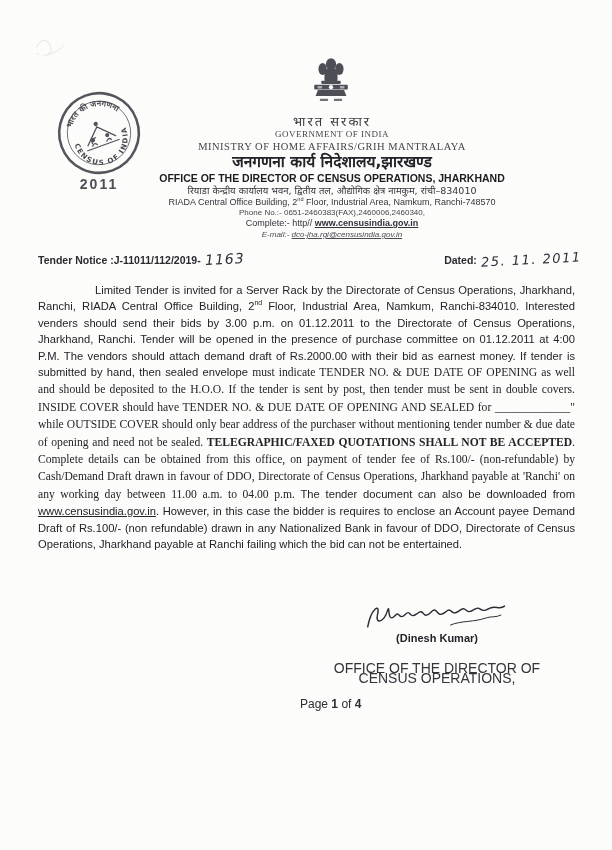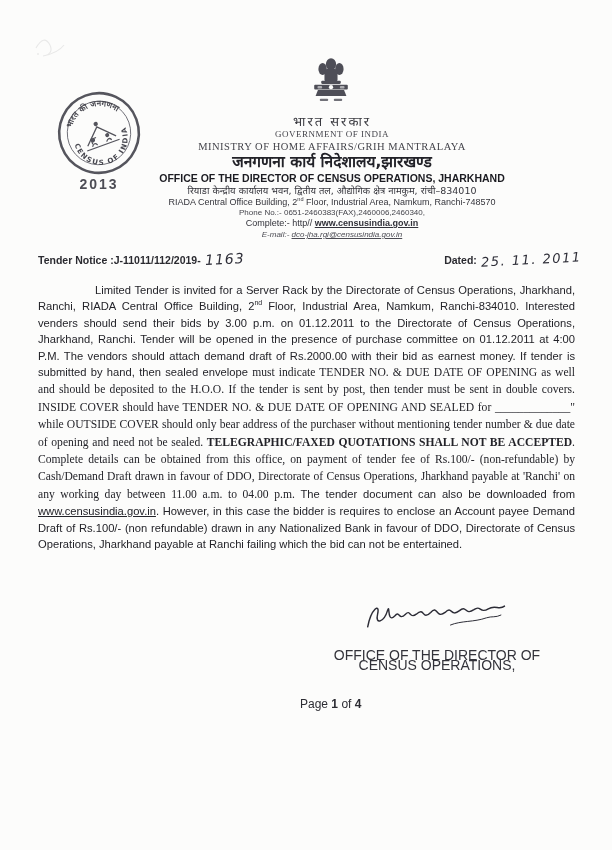--- a/index.html
+++ b/index.html
@@ -88,21 +88,21 @@
       <g stroke="#54545c" fill="none" stroke-width="1.2">
         <path d="M26 48 L40 34 L54 48"></path>
         <path d="M31 48 L31 43 L36 43"></path>
         <circle cx="40" cy="31" r="1.4" fill="#54545c"></circle>
         <path d="M30 50 q3 -4 5 0 M44 50 q3 -4 5 0"></path>
         <circle cx="32.5" cy="44.5" r="1.3" fill="#54545c"></circle>
         <circle cx="46.5" cy="44.5" r="1.3" fill="#54545c"></circle>
         <path d="M24 52 h32"></path>
       </g>
     </svg>
-    <div class="logo-year">2013</div>
+    <div class="logo-year">2011</div>
   </div>
 
   <svg class="emblem" width="56" height="58" viewBox="0 0 60 62">
     <g fill="#4e4e57">
       <ellipse cx="30" cy="11" rx="5.5" ry="6.5"></ellipse>
       <ellipse cx="21" cy="16" rx="4.5" ry="6.5"></ellipse>
       <ellipse cx="39" cy="16" rx="4.5" ry="6.5"></ellipse>
       <rect x="23" y="16" width="14" height="14" rx="3"></rect>
       <rect x="19.5" y="28.5" width="21" height="3.5" rx="1.2"></rect>
       <rect x="12" y="33" width="36" height="5" rx="1"></rect>
@@ -139,18 +139,19 @@
     </span>
   </div>
 
   <div class="body-text"><span>Limited Tender is invited for a Server Rack by the Directorate of Census Operations, Jharkhand, Ranchi, RIADA Central Office Building, 2</span><span class="seg-sup">nd</span><span> Floor, Industrial Area, Namkum, Ranchi-834010. Interested venders should send their bids by 3.00 p.m. on 01.12.2011 to the Directorate of Census Operations, Jharkhand, Ranchi. Tender will be opened in the presence of purchase committee on 01.12.2011 at 4:00 P.M. The vendors should attach demand draft of Rs.2000.00 with their bid as earnest money. If tender is submitted by hand, then sealed envelope </span><span class="seg-serif">must indicate TENDER NO. &amp; DUE DATE OF OPENING as well and should be deposited to the H.O.O. If the tender is sent by post, then tender must be sent in double covers. INSIDE COVER should have TENDER NO. &amp; DUE DATE OF OPENING AND SEALED for _____________" while OUTSIDE COVER should only bear address of the purchaser without mentioning tender number &amp; due date of opening and need not be sealed. </span><span class="seg-b seg-serif">TELEGRAPHIC/FAXED QUOTATIONS SHALL NOT BE ACCEPTED</span><span class="seg-serif">. Complete details can be obtained from this office, on payment of tender fee of Rs.100/- (non-refundable) by Cash/Demand Draft drawn in favour of DDO, Directorate of Census Operations, Jharkhand payable at 'Ranchi' on any working day between 11.00 a.m. to 04.00 p.m. </span><span>The tender document can also be downloaded from </span><span class="seg-u">www.censusindia.gov.in</span><span>. However, in this case the bidder is requires to enclose an Account payee Demand Draft of Rs.100/- (non refundable) drawn in any Nationalized Bank in favour of DDO, Directorate of Census Operations, Jharkhand payable at Ranchi failing which the bid can not be entertained.</span></div>
 
   <div class="sig-block">
     <svg class="sig-svg" width="170" height="36" viewBox="0 0 170 40">
       <path d="M8 32 C12 12 22 5 19 18 C16 30 26 27 30 14 C33 5 29 29 38 20 C44 13 42 26 50 18 C56 12 54 24 62 18 C72 9 68 26 78 16 C86 7 84 24 94 16 C102 8 100 22 110 14 C118 7 116 20 126 13 C134 7 132 18 142 12 C150 7 154 14 160 9" stroke="#2c2c36" stroke-width="1.6" fill="none" stroke-linecap="round"></path>
       <path d="M100 30 C112 25 126 27 140 22 C146 20 150 22 156 19" stroke="#2c2c36" stroke-width="1.1" fill="none" stroke-linecap="round"></path>
     </svg>
+    <div class="sig-name">(Dinesh Kumar)</div>
     <div class="sig-office">OFFICE OF THE DIRECTOR OF CENSUS OPERATIONS,</div>
   </div>
 
   <div class="page-num"><span>Page </span><span class="seg-b">1</span><span> of </span><span class="seg-b">4</span></div>
 
 </div>
 
 </body></html>

